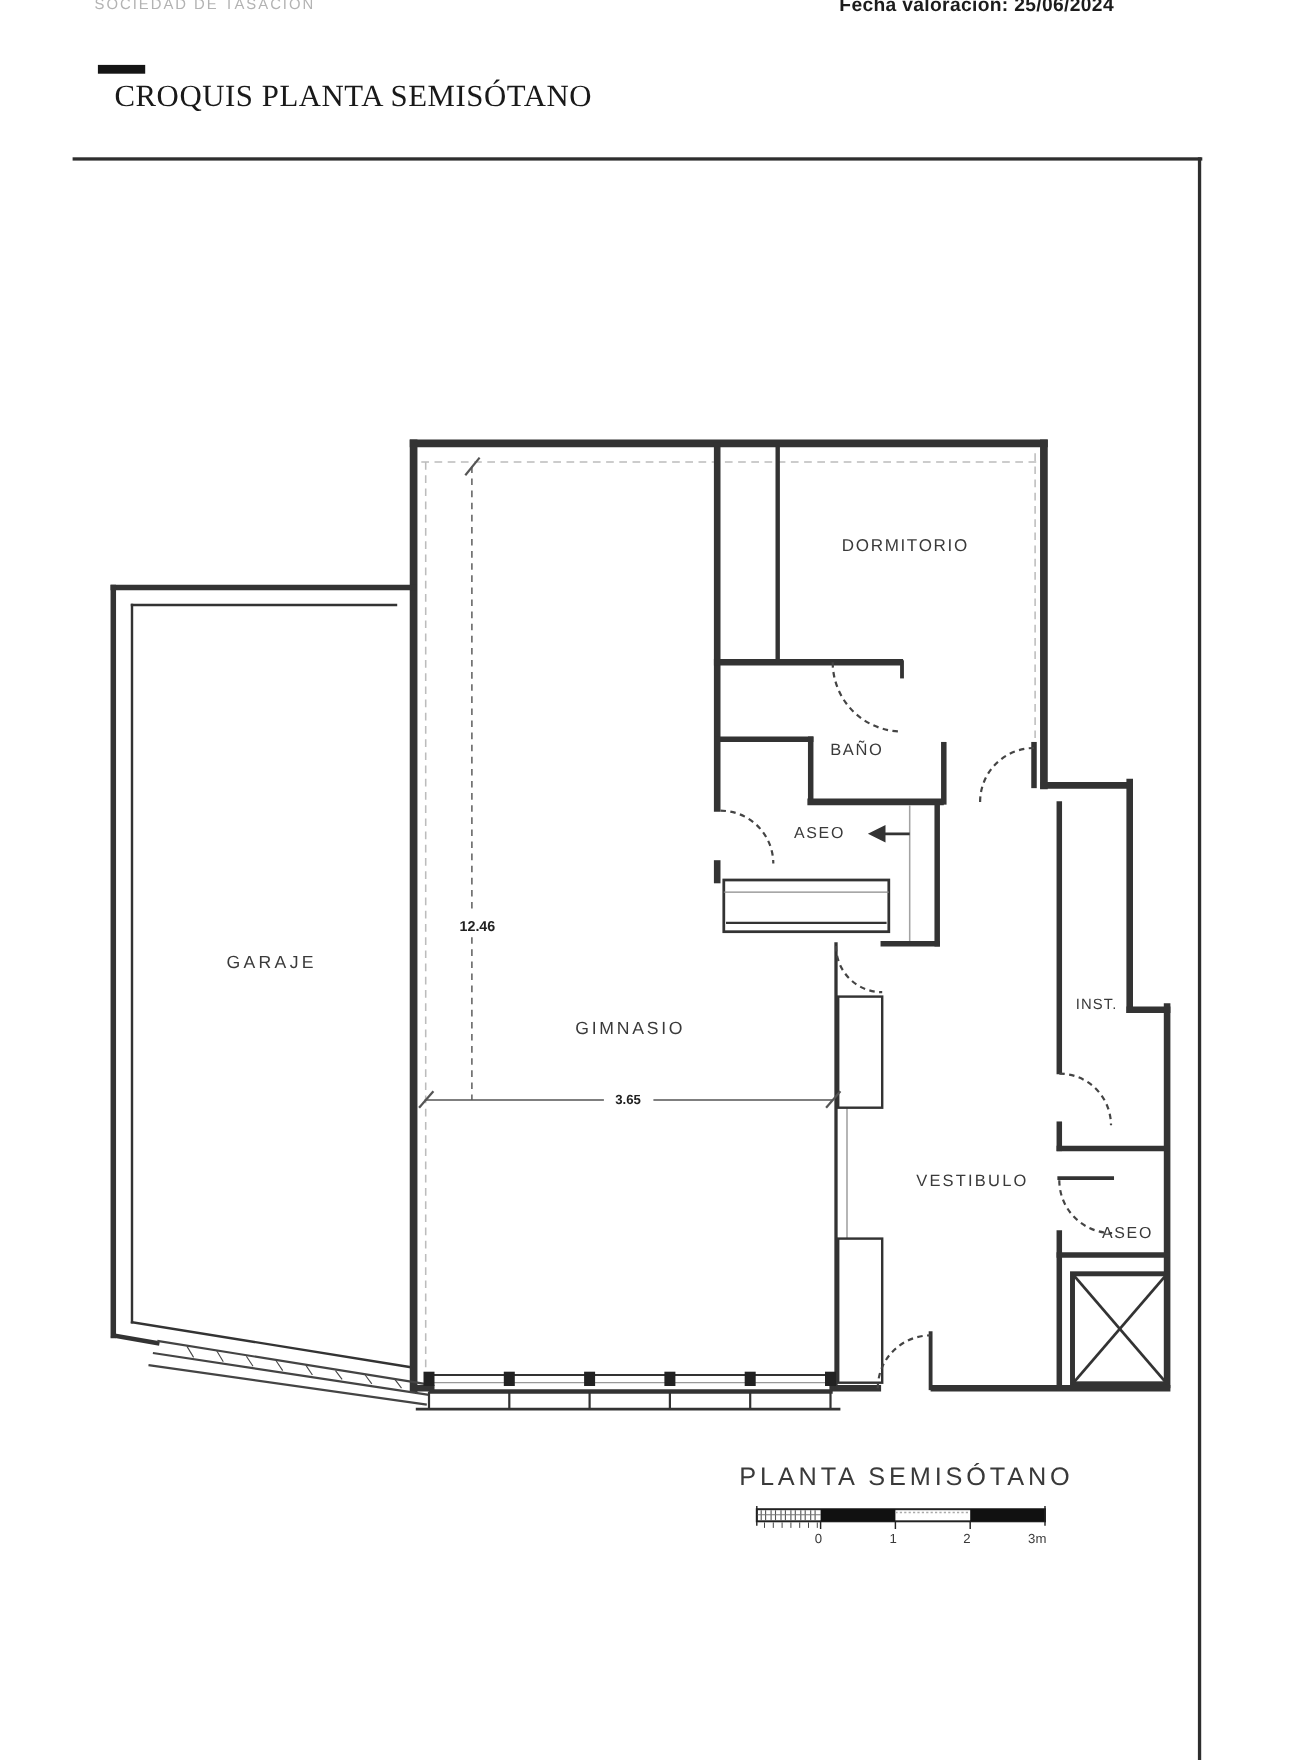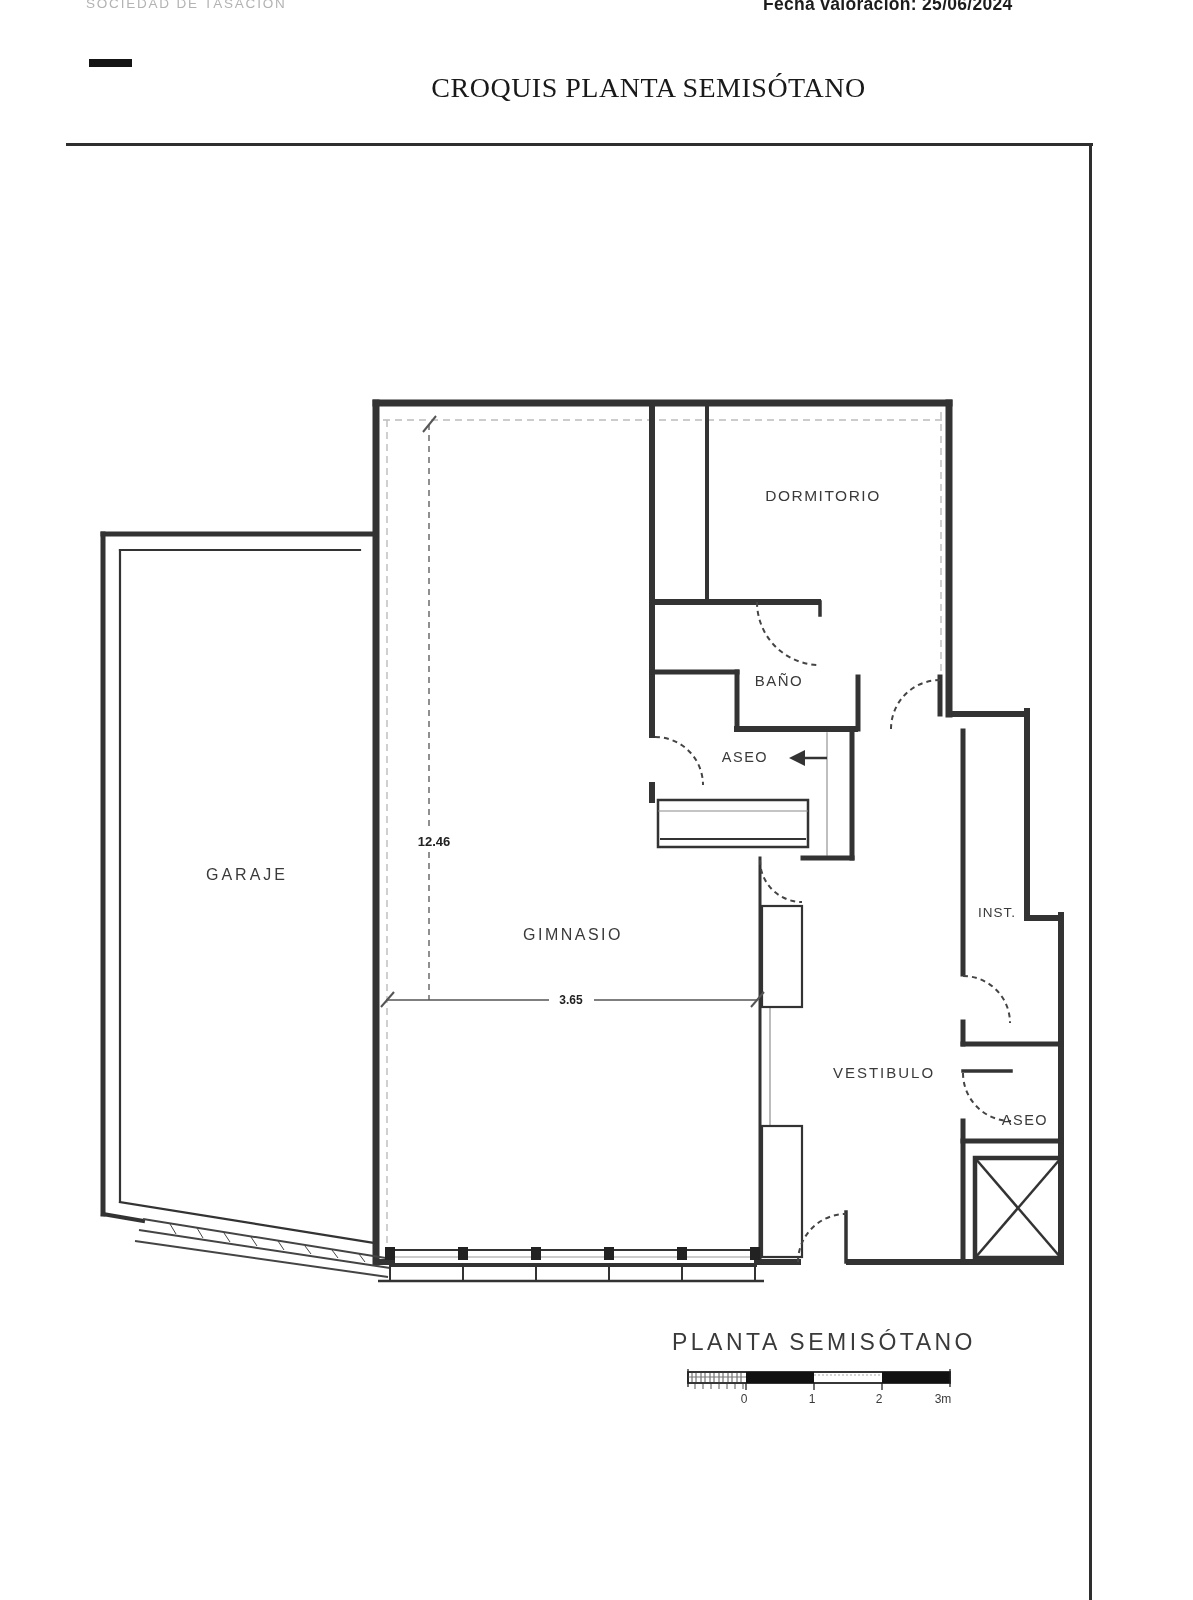--- a/index.html
+++ b/index.html
@@ -11,21 +11,21 @@
   .org{
     left:86px;top:-4px;font-size:13.5px;letter-spacing:1.8px;
     color:#b3b3b3;font-weight:400;white-space:nowrap;
   }
   .fecha{
     left:763px;top:-6px;font-size:17.5px;font-weight:600;
     color:#1c1c1c;letter-spacing:0.3px;white-space:nowrap;
   }
   .dash{left:89px;top:59px;width:43px;height:8px;background:#151515;}
   .title{
-    left:104px;right:0;top:72px;text-align:center;
+    left:104px;right:0;top:72px;text-align:left;
     font-family:"Liberation Serif",serif;font-size:28px;color:#191919;
     letter-spacing:0.5px;white-space:nowrap;
   }
   .rule{left:66px;top:143px;width:1027px;height:3px;background:#2e2e2e;}
   .rborder{left:1089px;top:143px;width:3px;height:1457px;background:#2e2e2e;}
   svg text{fill:#3a3a3a;font-family:"Liberation Sans",sans-serif;}
   svg .dim{fill:#222;font-weight:700;}
 </style>
 </head>
 <body>

